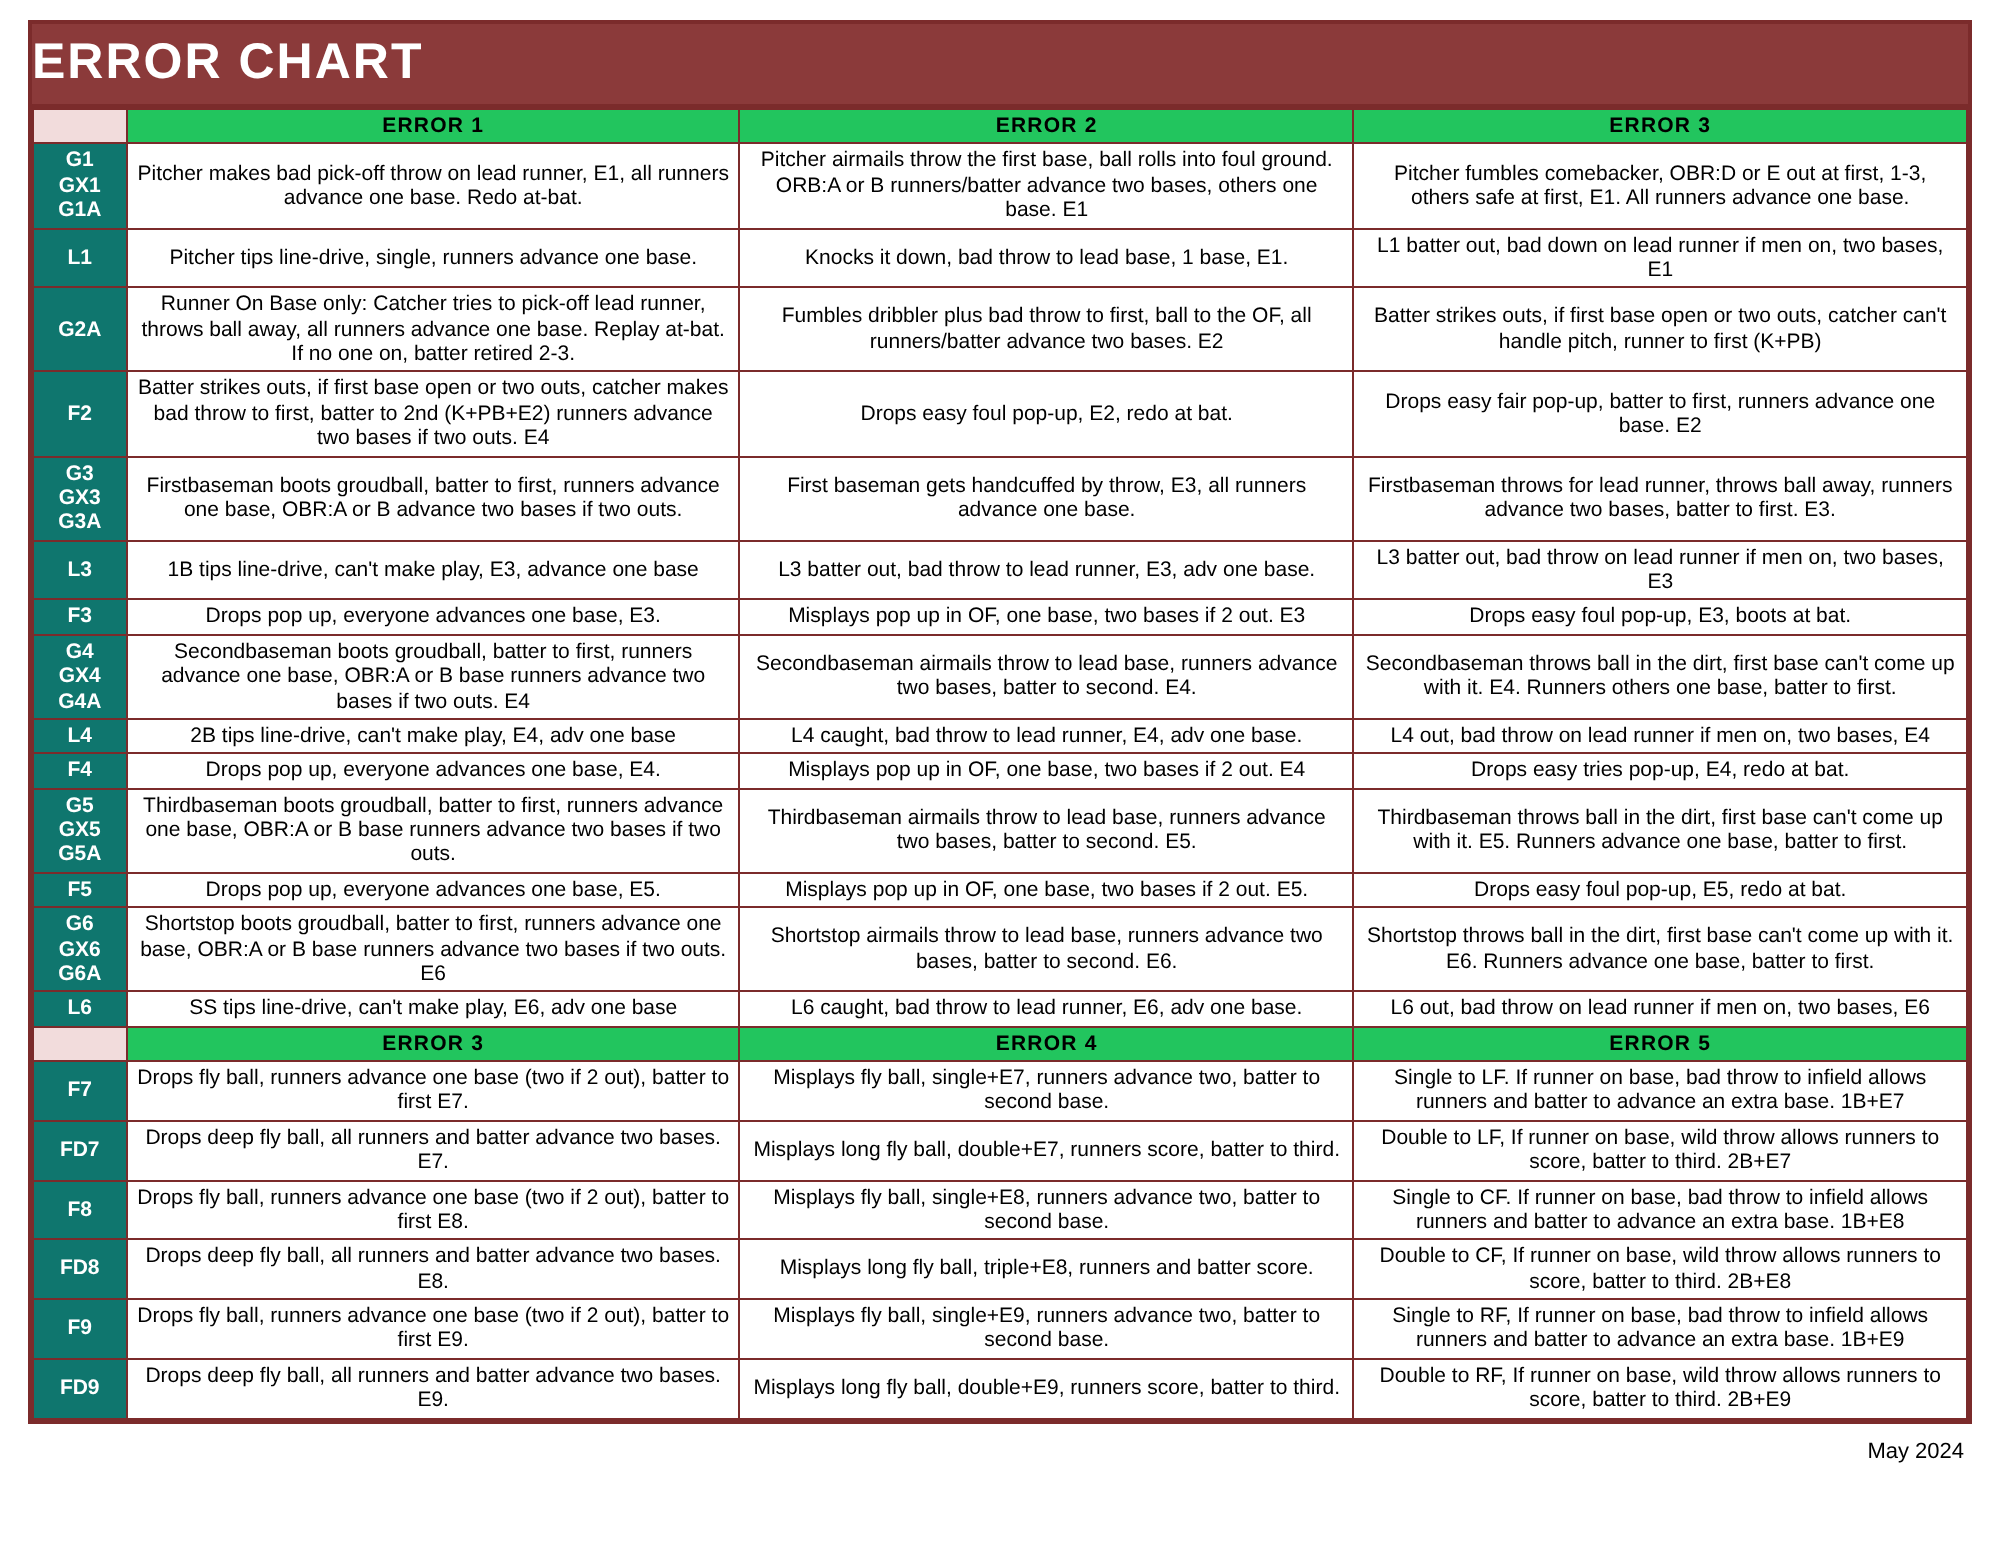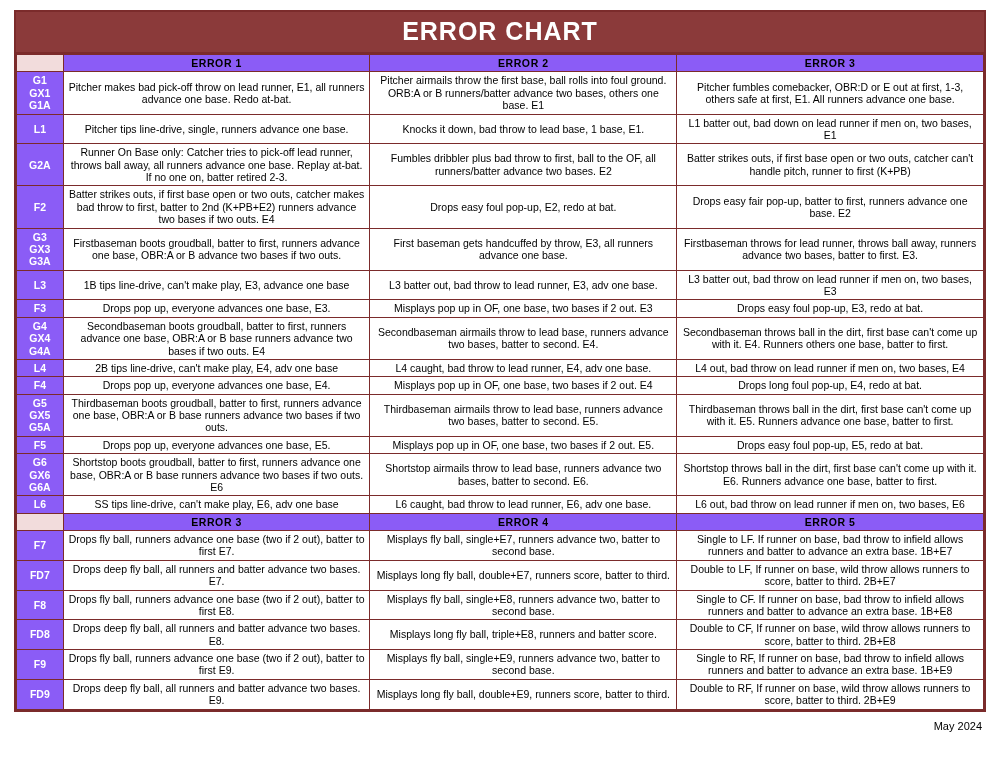--- a/index.html
+++ b/index.html
@@ -21,21 +21,20 @@
     padding: 10px 14px 4px 14px;
     position: relative;
   }
   .chart-frame {
     border: 2px solid #7b2b2b;
     box-sizing: border-box;
   }
   .title-bar {
     background: #8b3a3a;
     color: #ffffff;
-    text-align: center;
     font-size: 25px;
     font-weight: bold;
     letter-spacing: 1px;
     padding: 5px 0 6px 0;
     border-bottom: 2px solid #7b2b2b;
   }
   table.err {
     border-collapse: collapse;
     width: 100%;
     table-layout: fixed;
@@ -45,31 +44,31 @@
     vertical-align: middle;
     padding: 2px 4px;
     font-size: 10.5px;
     line-height: 1.18;
     text-align: center;
   }
   col.c-code { width: 46px; }
   col.c-col  { width: 302px; }
 
   .hdr td {
-    background: #8b5cf6;
+    background: #22c55e;
     font-weight: bold;
     font-size: 11px;
     letter-spacing: 0.6px;
     padding: 3px 0;
   }
   .hdr td.blank {
     background: #f2dcdc;
   }
   .code {
-    background: #8b5cf6;
+    background: #0f766e;
     color: #ffffff;
     font-weight: bold;
     font-size: 11.5px;
     line-height: 1.12;
     padding: 2px 0;
   }
   .cell {
     background: #ffffff;
   }
   .footer {
@@ -134,39 +133,39 @@
           <tr>
             <td class="code">L3</td>
             <td class="cell">1B tips line-drive, can't make play, E3, advance one base</td>
             <td class="cell">L3 batter out, bad throw to lead runner, E3, adv one base.</td>
             <td class="cell">L3 batter out, bad throw on lead runner if men on, two bases, E3</td>
           </tr>
           <tr>
             <td class="code">F3</td>
             <td class="cell">Drops pop up, everyone advances one base, E3.</td>
             <td class="cell">Misplays pop up in OF, one base, two bases if 2 out. E3</td>
-            <td class="cell">Drops easy foul pop-up, E3, redo at bat.</td>
+            <td class="cell">Drops easy foul pop-up, E3, boots at bat.</td>
           </tr>
           <tr>
             <td class="code">G4<br>GX4<br>G4A</td>
             <td class="cell">Secondbaseman boots groudball, batter to first, runners advance one base, OBR:A or B base runners advance two bases if two outs. E4</td>
             <td class="cell">Secondbaseman airmails throw to lead base, runners advance two bases, batter to second.  E4.</td>
             <td class="cell">Secondbaseman throws ball in the dirt, first base can't come up with it.  E4.  Runners others one base, batter to first.</td>
           </tr>
           <tr>
             <td class="code">L4</td>
             <td class="cell">2B tips line-drive, can't make play, E4, adv one base</td>
             <td class="cell">L4 caught, bad throw to lead runner, E4, adv one base.</td>
             <td class="cell">L4 out, bad throw on lead runner if men on, two bases, E4</td>
           </tr>
           <tr>
             <td class="code">F4</td>
             <td class="cell">Drops pop up, everyone advances one base, E4.</td>
             <td class="cell">Misplays pop up in OF, one base, two bases if 2 out. E4</td>
-            <td class="cell">Drops long foul pop-up, E4, redo at bat.</td>
+            <td class="cell">Drops easy tries pop-up, E4, redo at bat.</td>
           </tr>
           <tr>
             <td class="code">G5<br>GX5<br>G5A</td>
             <td class="cell">Thirdbaseman boots groudball, batter to first, runners advance one base, OBR:A or B base runners advance two bases if two outs.</td>
             <td class="cell">Thirdbaseman airmails throw to lead base, runners advance two bases, batter to second.  E5.</td>
             <td class="cell">Thirdbaseman throws ball in the dirt, first base can't come up with it.  E5.  Runners advance one base, batter to first.</td>
           </tr>
           <tr>
             <td class="code">F5</td>
             <td class="cell">Drops pop up, everyone advances one base, E5.</td>

